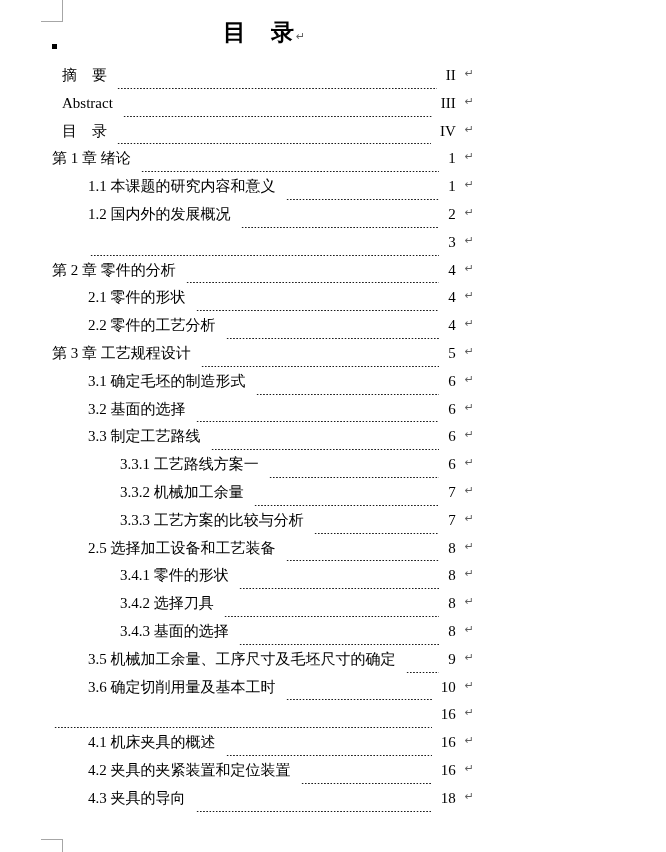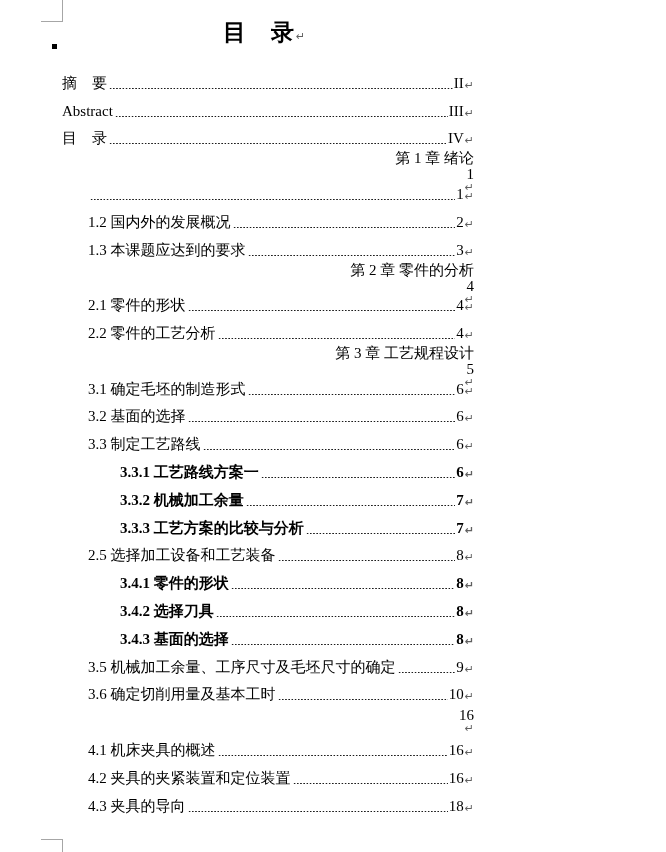--- a/index.html
+++ b/index.html
@@ -29,28 +29,28 @@
 
   .para-bullet {
     position:absolute; left:52px; top:44px;
     width:5px; height:5px; background:#000;
   }
 
   .toc {
     position:absolute; left:52px; right:54px; top:68px;
   }
   .row {
-    display:flex; align-items:flex-end;
+    display:flex; 
     height:27.8px; padding-bottom:5px;
-    font-size:15px; line-height:1;
+    font-size:15px; line-height:1;gap:8px;
   }
   .row.front   { padding-left:10px; }
-  .row.chapter { padding-left:0;flex-direction:column; }
+  .row.chapter { padding-left:0; }
   .row.l1      { padding-left:36px; }
-  .row.l2      { padding-left:68px;font-weight:bold; }
+  .row.l2      { padding-left:68px; }
   .lbl { white-space:nowrap; }
   .leader {
     flex:1; align-self:flex-end;
     height:3px; margin:0 1px 1px 2px;
     background-image:radial-gradient(circle, #1c1c1c 0.8px, transparent 1px);
     background-size:3.2px 3px;
     background-repeat:repeat-x;
     background-position:left bottom;
   }
   .pg { white-space:nowrap; }
@@ -93,32 +93,32 @@
         <span class="pg">IV</span>
         <span class="ret">↵</span>
       </div>
       <div class="row chapter">
         <span class="lbl">第 1 章 绪论</span>
         <span class="leader"></span>
         <span class="pg">1</span>
         <span class="ret">↵</span>
       </div>
       <div class="row l1">
+        <span class="lbl">1.1 本课题的研究内容和意义</span>
         <span class="leader"></span>
         <span class="pg">1</span>
         <span class="ret">↵</span>
       </div>
       <div class="row l1">
         <span class="lbl">1.2 国内外的发展概况</span>
         <span class="leader"></span>
         <span class="pg">2</span>
         <span class="ret">↵</span>
       </div>
       <div class="row l1">
-        <span class="lbl">1.3 本课题应达到的要求</span>
         <span class="leader"></span>
         <span class="pg">3</span>
         <span class="ret">↵</span>
       </div>
       <div class="row chapter">
         <span class="lbl">第 2 章 零件的分析</span>
         <span class="leader"></span>
         <span class="pg">4</span>
         <span class="ret">↵</span>
       </div>

